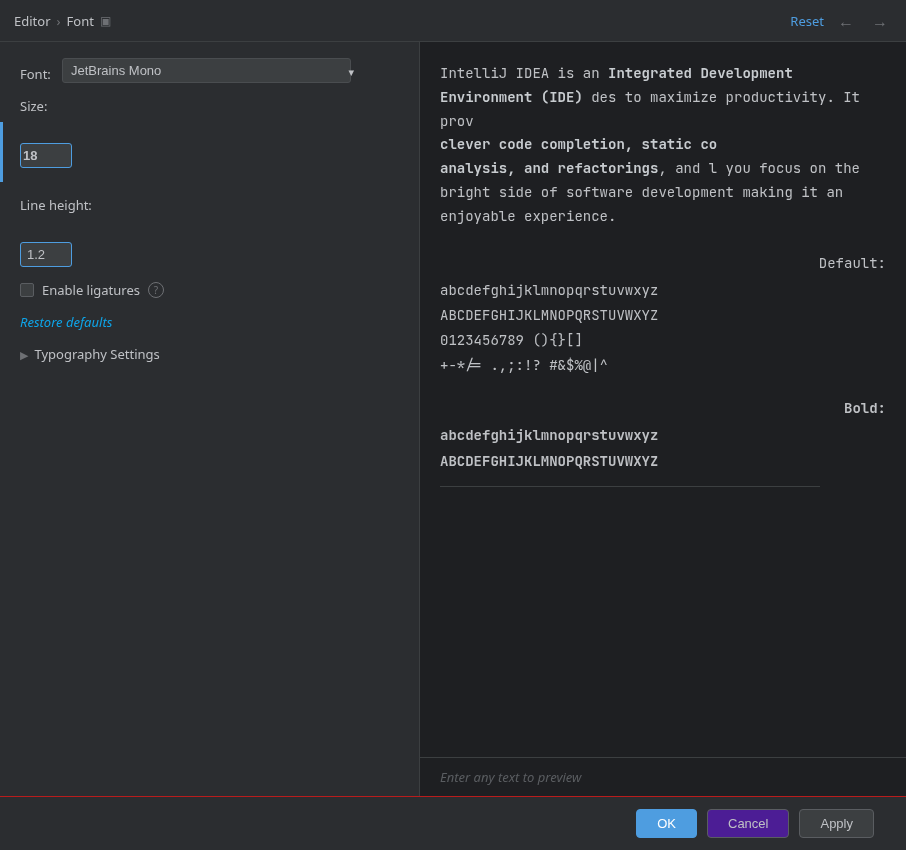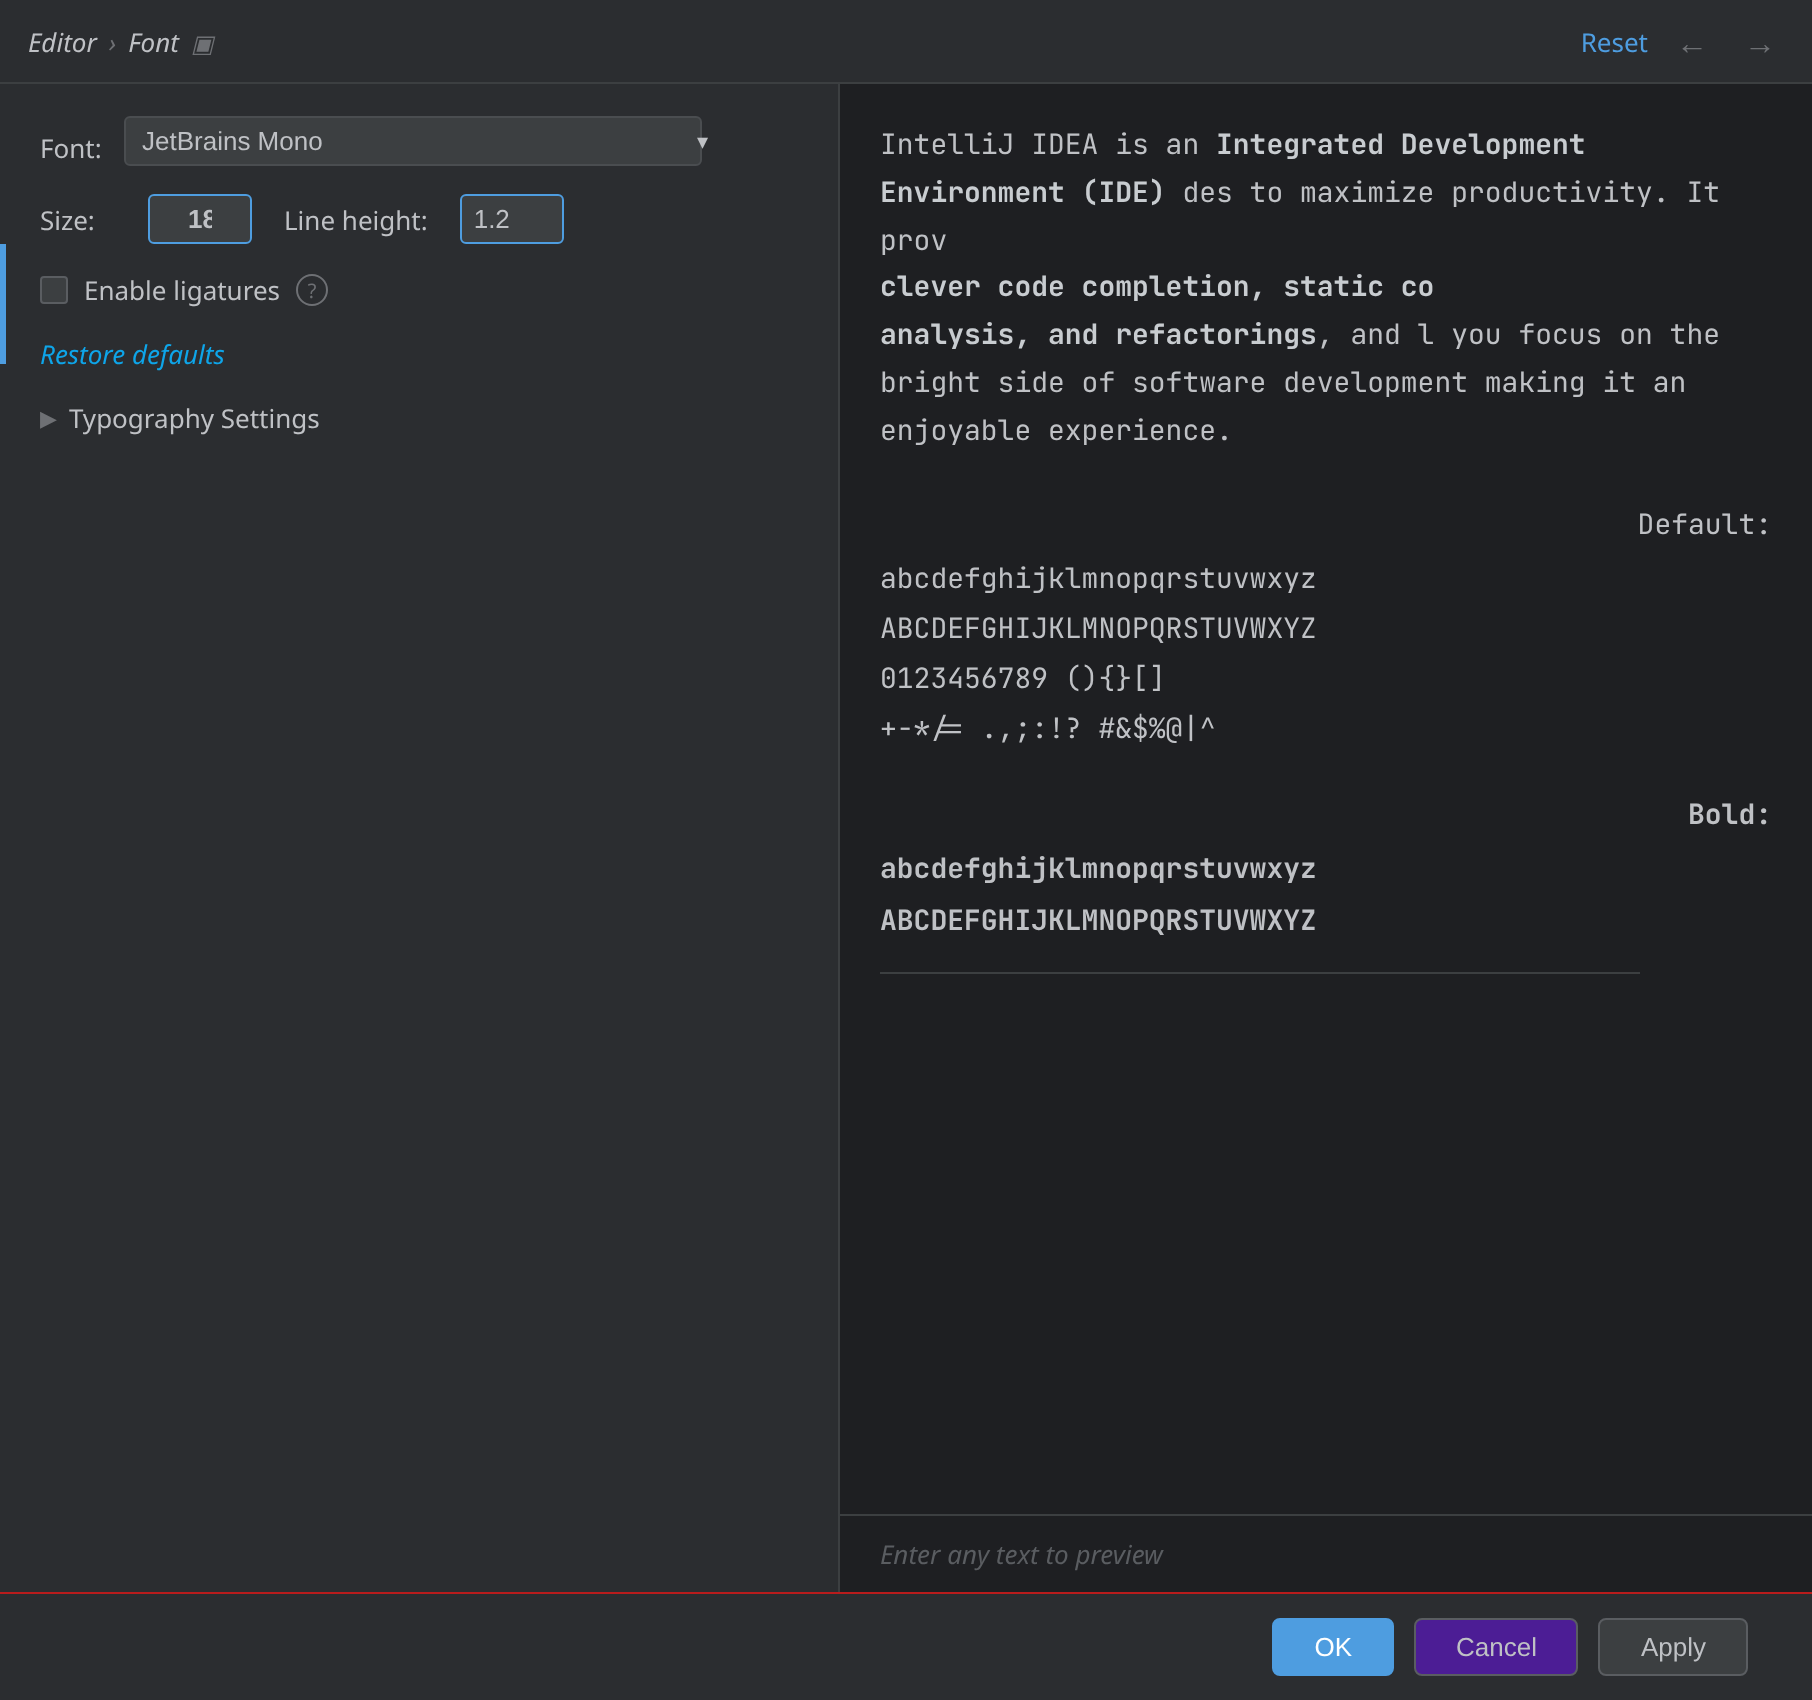--- a/index.html
+++ b/index.html
@@ -22,25 +22,24 @@
       align-items: center;
       justify-content: space-between;
       padding: 8px 14px;
       background: #2b2d30;
       border-bottom: 1px solid #3c3f41;
       height: 42px;
     }
 
     .breadcrumb {
       display: flex;
-      align-items: flex-end;
+      align-items: center;
       gap: 6px;
       color: #bfc1c5;
       font-size: 13px;
-      font-style: italic;
     }
 
     .breadcrumb-separator {
       color: #6e7074;
     }
 
     .breadcrumb-font {
       color: #bfc1c5;
     }
 
@@ -139,37 +138,38 @@
       top: 50%;
       transform: translateY(-50%);
       color: #bfc1c5;
       pointer-events: none;
       font-size: 11px;
     }
 
     
     .size-row {
       display: flex;
-      align-items: center;
-      gap: 16px;
+      align-items: flex-start;
+      gap: 28px;
+      flex-direction: column;
     }
 
     .size-label {
       color: #bfc1c5;
       font-size: 13px;
       min-width: 38px;
     }
 
     .number-input {
       background: #3c3f41;
       border: 1px solid #4e9de0;
       border-radius: 3px;
       color: #bfc1c5;
       font-size: 13px;
-      padding: 4px 19px;
+      padding: 4px 2px;
       width: 52px;
       text-align: left;
       outline: none;
       font-weight: bold;
     }
 
     .line-height-label {
       color: #bfc1c5;
       font-size: 13px;
     }

